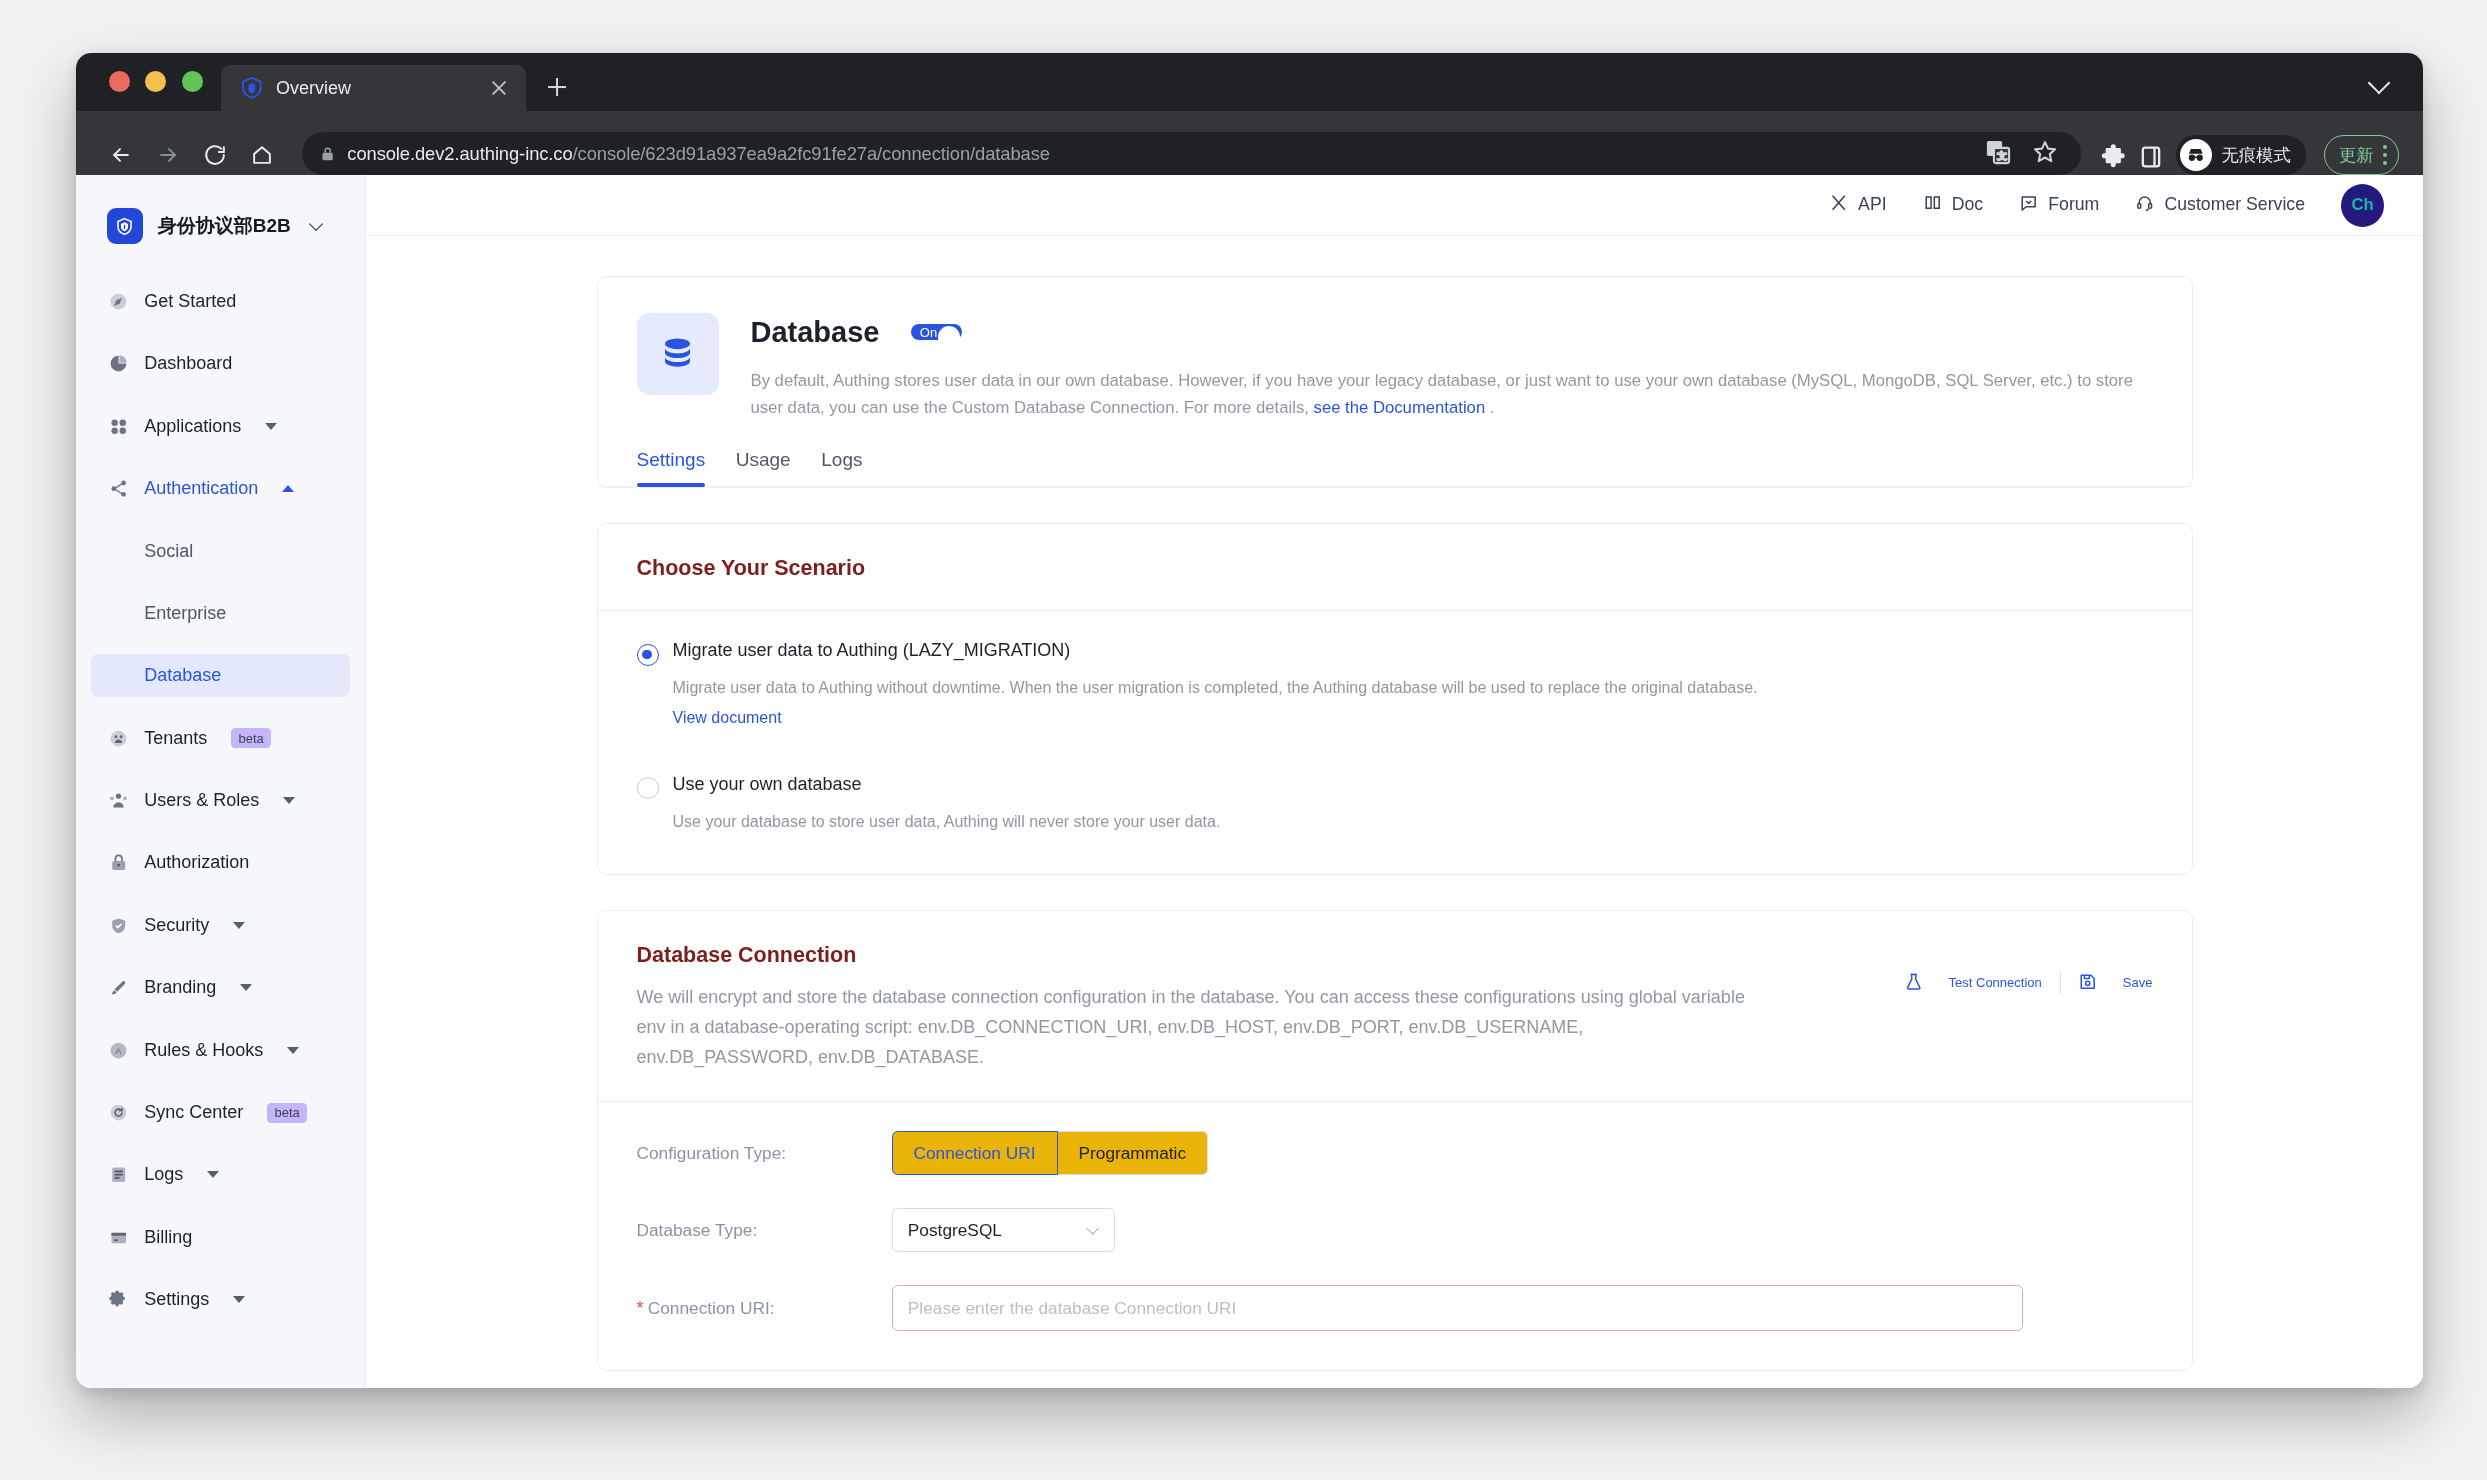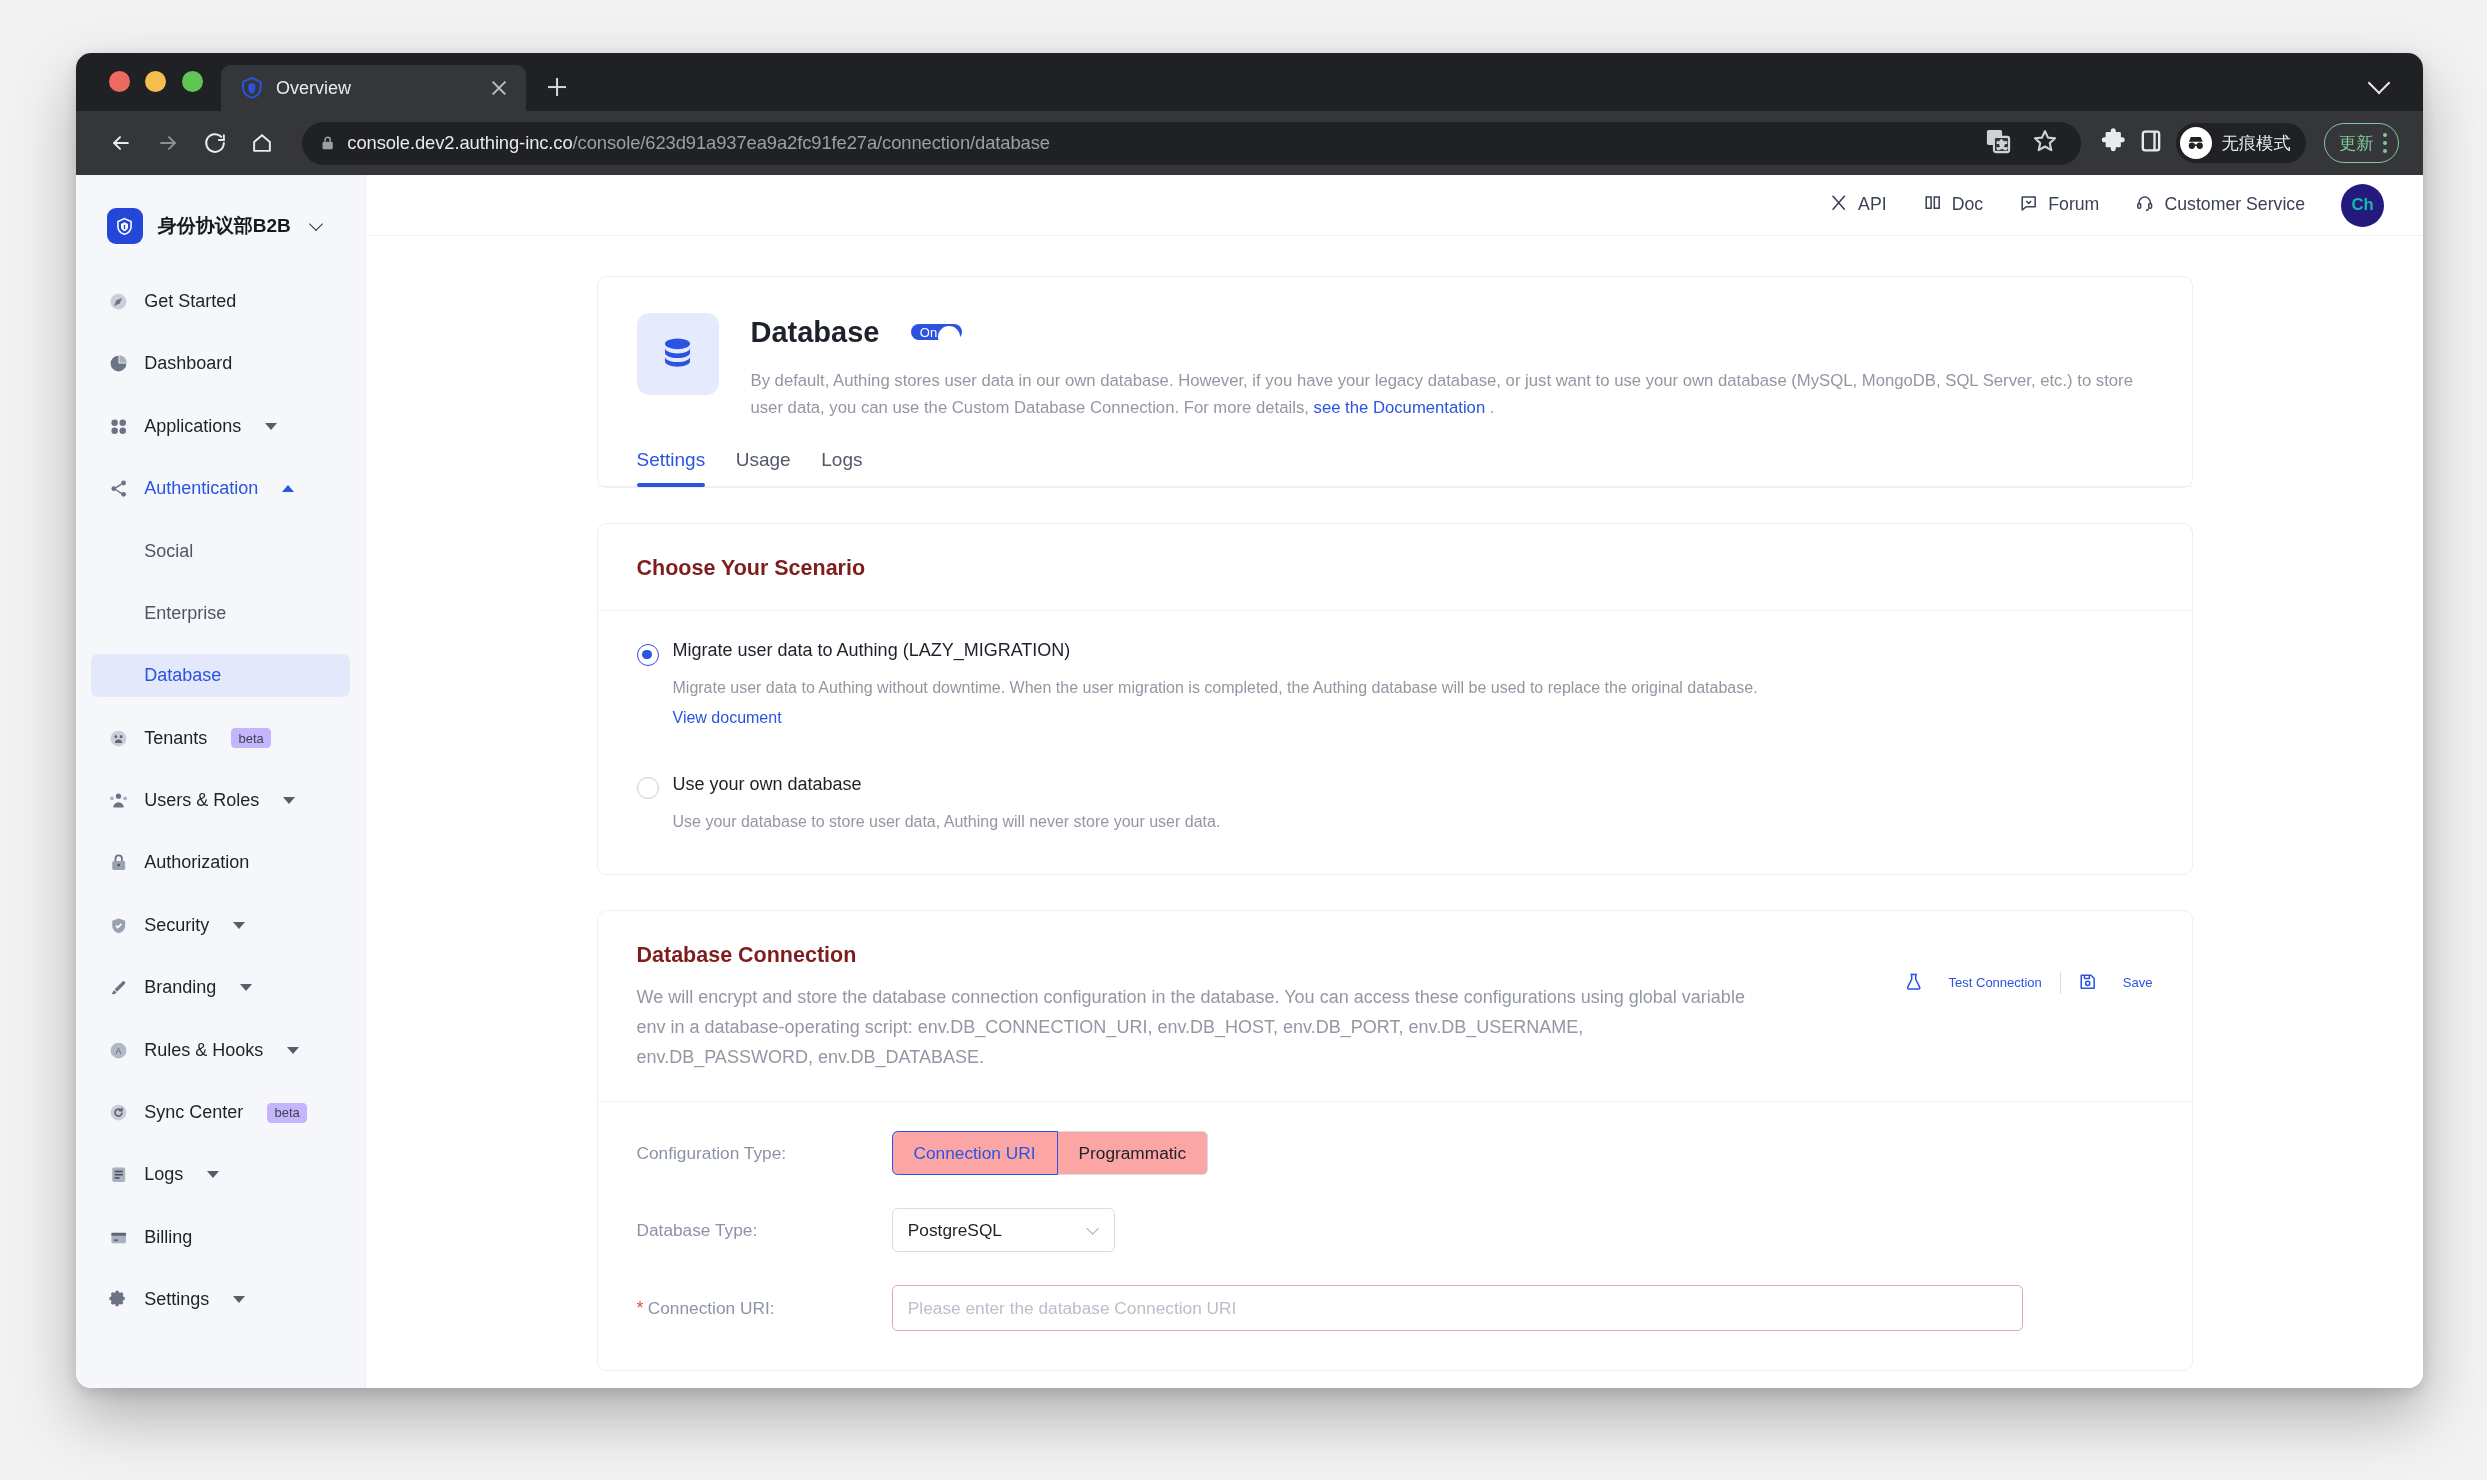--- a/index.html
+++ b/index.html
@@ -79,21 +79,21 @@
   .tabstrip-chevron::before {
     content:""; position:absolute; left: 4.9px; top: 7px;
     width: 14px; height: 14px;
     border-right: 2.2px solid #e8eaed; border-bottom: 2.2px solid #e8eaed;
     transform: rotate(45deg);
   }
 
   
   .toolbar {
     height: 64px; background: #35363a;
-    display: flex; align-items: center;
+    display: flex; align-items: flex-end;
     padding: 0 23.6px 0 25px; gap: 7px; flex: none;
   }
   .navbtn { width: 40px; height: 40px; position: relative; flex:none; }
   .navbtn svg { position:absolute; left:50%; top:50%; transform: translate(-50%,-50%); }
 
   .omnibox {
     flex: 1; height: 43px; margin: 0 9.7px 0 12.5px;
     background: #202124; border-radius: 22px;
     display: flex; align-items: center;
     padding: 0 18px; gap: 12.5px; min-width: 0;
@@ -308,21 +308,21 @@
     font-size: 17.3px; color: #8b93a6; white-space: nowrap;
     display: flex; align-items: center;
   }
   .req { color: #e04a4a; margin-right: 4.2px; font-size: 18px; line-height: 1; }
 
   .seg { display: flex; flex: none; }
   .seg-btn {
     height: 44px; padding: 0 21px;
     display: flex; align-items: center; justify-content: center;
     font-size: 17.3px; color: #1d2129;
-    border: 0.7px solid #d9dce3; background: #fca5a5;
+    border: 0.7px solid #d9dce3; background: #eab308;
   }
   .seg-btn:first-child { border-radius: 5.6px 0 0 5.6px; }
   .seg-btn:last-child { border-radius: 0 5.6px 5.6px 0; border-left: none; }
   .seg-btn.active {
     color: #2a54e0; border-color: #2a54e0; z-index: 2;
   }
 
   .select {
     width: 223px; height: 44px; flex: none;
     border: 0.7px solid #d9dce3; border-radius: 5.6px; background: #fff;

